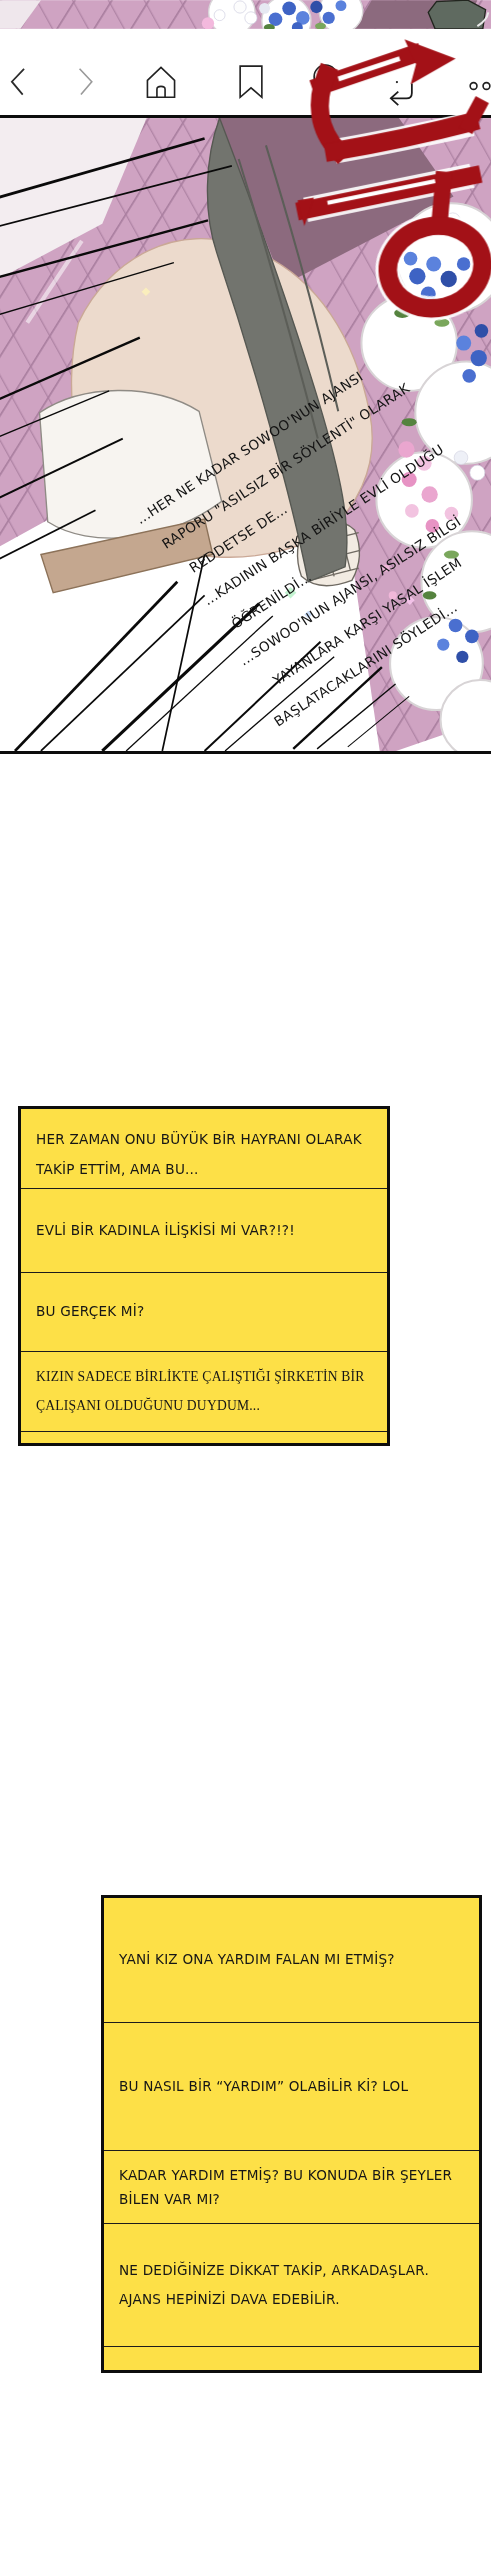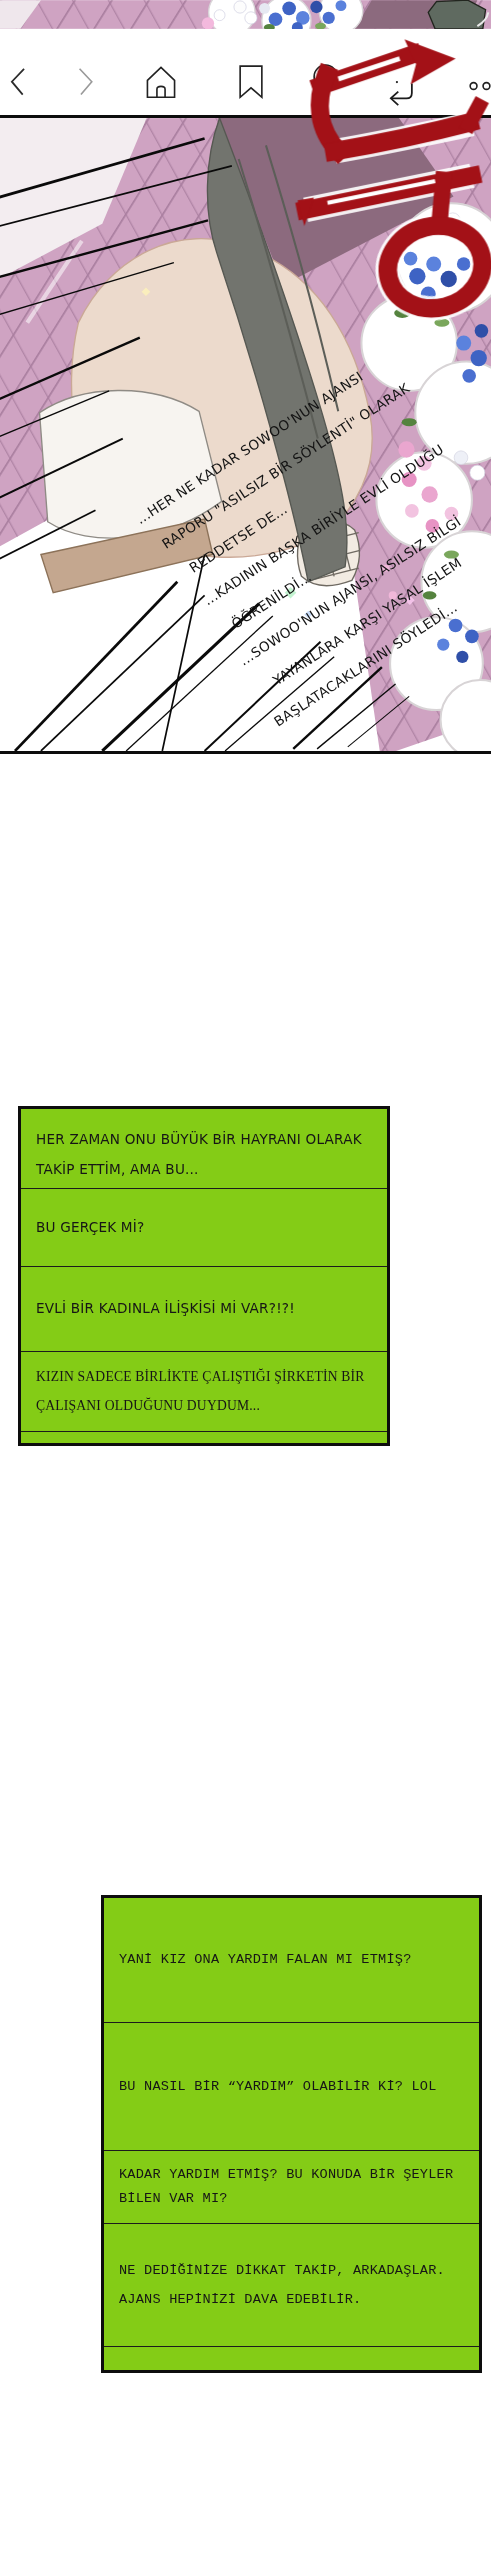--- a/index.html
+++ b/index.html
@@ -20,23 +20,23 @@
          border-top:3.4px solid #0c0c0c;border-bottom:3.4px solid #0c0c0c;overflow:hidden;}
   #ticker{position:absolute;left:128px;top:388px;width:450px;
           transform:rotate(-33deg);transform-origin:0 0;}
   #ticker .tl{font-size:13.6px;letter-spacing:0.3px;line-height:35px;white-space:nowrap;
               color:#141414;font-weight:500;}
 
   
   #red-note{left:273px;top:27px;width:218px;height:307px;pointer-events:none;}
 
   
-  .cbox{background:#84cc16;border:3.4px solid #0d0d0d;display:flex;flex-direction:column;}
+  .cbox{background:#fde047;border:3.4px solid #0d0d0d;display:flex;flex-direction:column;}
   #cbox1{left:18px;top:1106px;width:366px;height:334px;}
-  #cbox2{left:101px;top:1895px;width:375px;height:472px;font-family:Liberation Mono, monospace;}
+  #cbox2{left:101px;top:1895px;width:375px;height:472px;}
   .crow{border-bottom:1.4px solid #1c1c1c;display:flex;flex-direction:column;justify-content:center;
         padding:5.5px 18px 5.5px 15px;box-sizing:border-box;font-size:13.6px;line-height:2.15;
         letter-spacing:0.2px;color:#161616;font-weight:500;}
   .crow.top{justify-content:flex-start;padding-top:16.4px;}
   .crow-spacer{flex:1;border-bottom:none;}
   #cbox1 .r1{height:80px;} #cbox1 .r2{height:85px;} #cbox1 .r3{height:79px;} #cbox1 .r4{height:81px;font-family:Liberation Serif, serif;}
   #cbox2 .r1{height:125px;} #cbox2 .r2{height:128px;} #cbox2 .r3{height:73px;line-height:1.8;} #cbox2 .r4{height:123px;}
 </style>
 </head>
 <body>
@@ -260,22 +260,22 @@
   <polygon points="193,18 268,46 202,84 210,54" fill="#a31117"></polygon>
   <polygon points="36,254 60,250 46,292" fill="#a31117"></polygon>
   <g stroke="#ffffff" fill="none">
     <path d="M96,76 L186,46" stroke-width="7"></path>
     <path d="M80,258 L238,226" stroke-width="6"></path>
   </g>
 </svg>
 
 <div id="cbox1" class="abs cbox">
   <div class="crow r1 top">HER ZAMAN ONU BÜYÜK BİR HAYRANI OLARAK TAKİP ETTİM, AMA BU...</div>
+  <div class="crow r2">EVLİ BİR KADINLA İLİŞKİSİ Mİ VAR?!?!</div>
   <div class="crow r3">BU GERÇEK Mİ?</div>
-  <div class="crow r2">EVLİ BİR KADINLA İLİŞKİSİ Mİ VAR?!?!</div>
   <div class="crow r4">KIZIN SADECE BİRLİKTE ÇALIŞTIĞI ŞİRKETİN BİR ÇALIŞANI OLDUĞUNU DUYDUM...</div>
   <div class="crow crow-spacer"></div>
 </div>
 
 <div id="cbox2" class="abs cbox">
   <div class="crow r1">YANİ KIZ ONA YARDIM FALAN MI ETMİŞ?</div>
   <div class="crow r2">BU NASIL BİR “YARDIM” OLABİLİR Kİ? LOL</div>
   <div class="crow r3">KADAR YARDIM ETMİŞ? BU KONUDA BİR ŞEYLER BİLEN VAR MI?</div>
   <div class="crow r4">NE DEDİĞİNİZE DİKKAT TAKİP, ARKADAŞLAR. AJANS HEPİNİZİ DAVA EDEBİLİR.</div>
   <div class="crow crow-spacer"></div>

